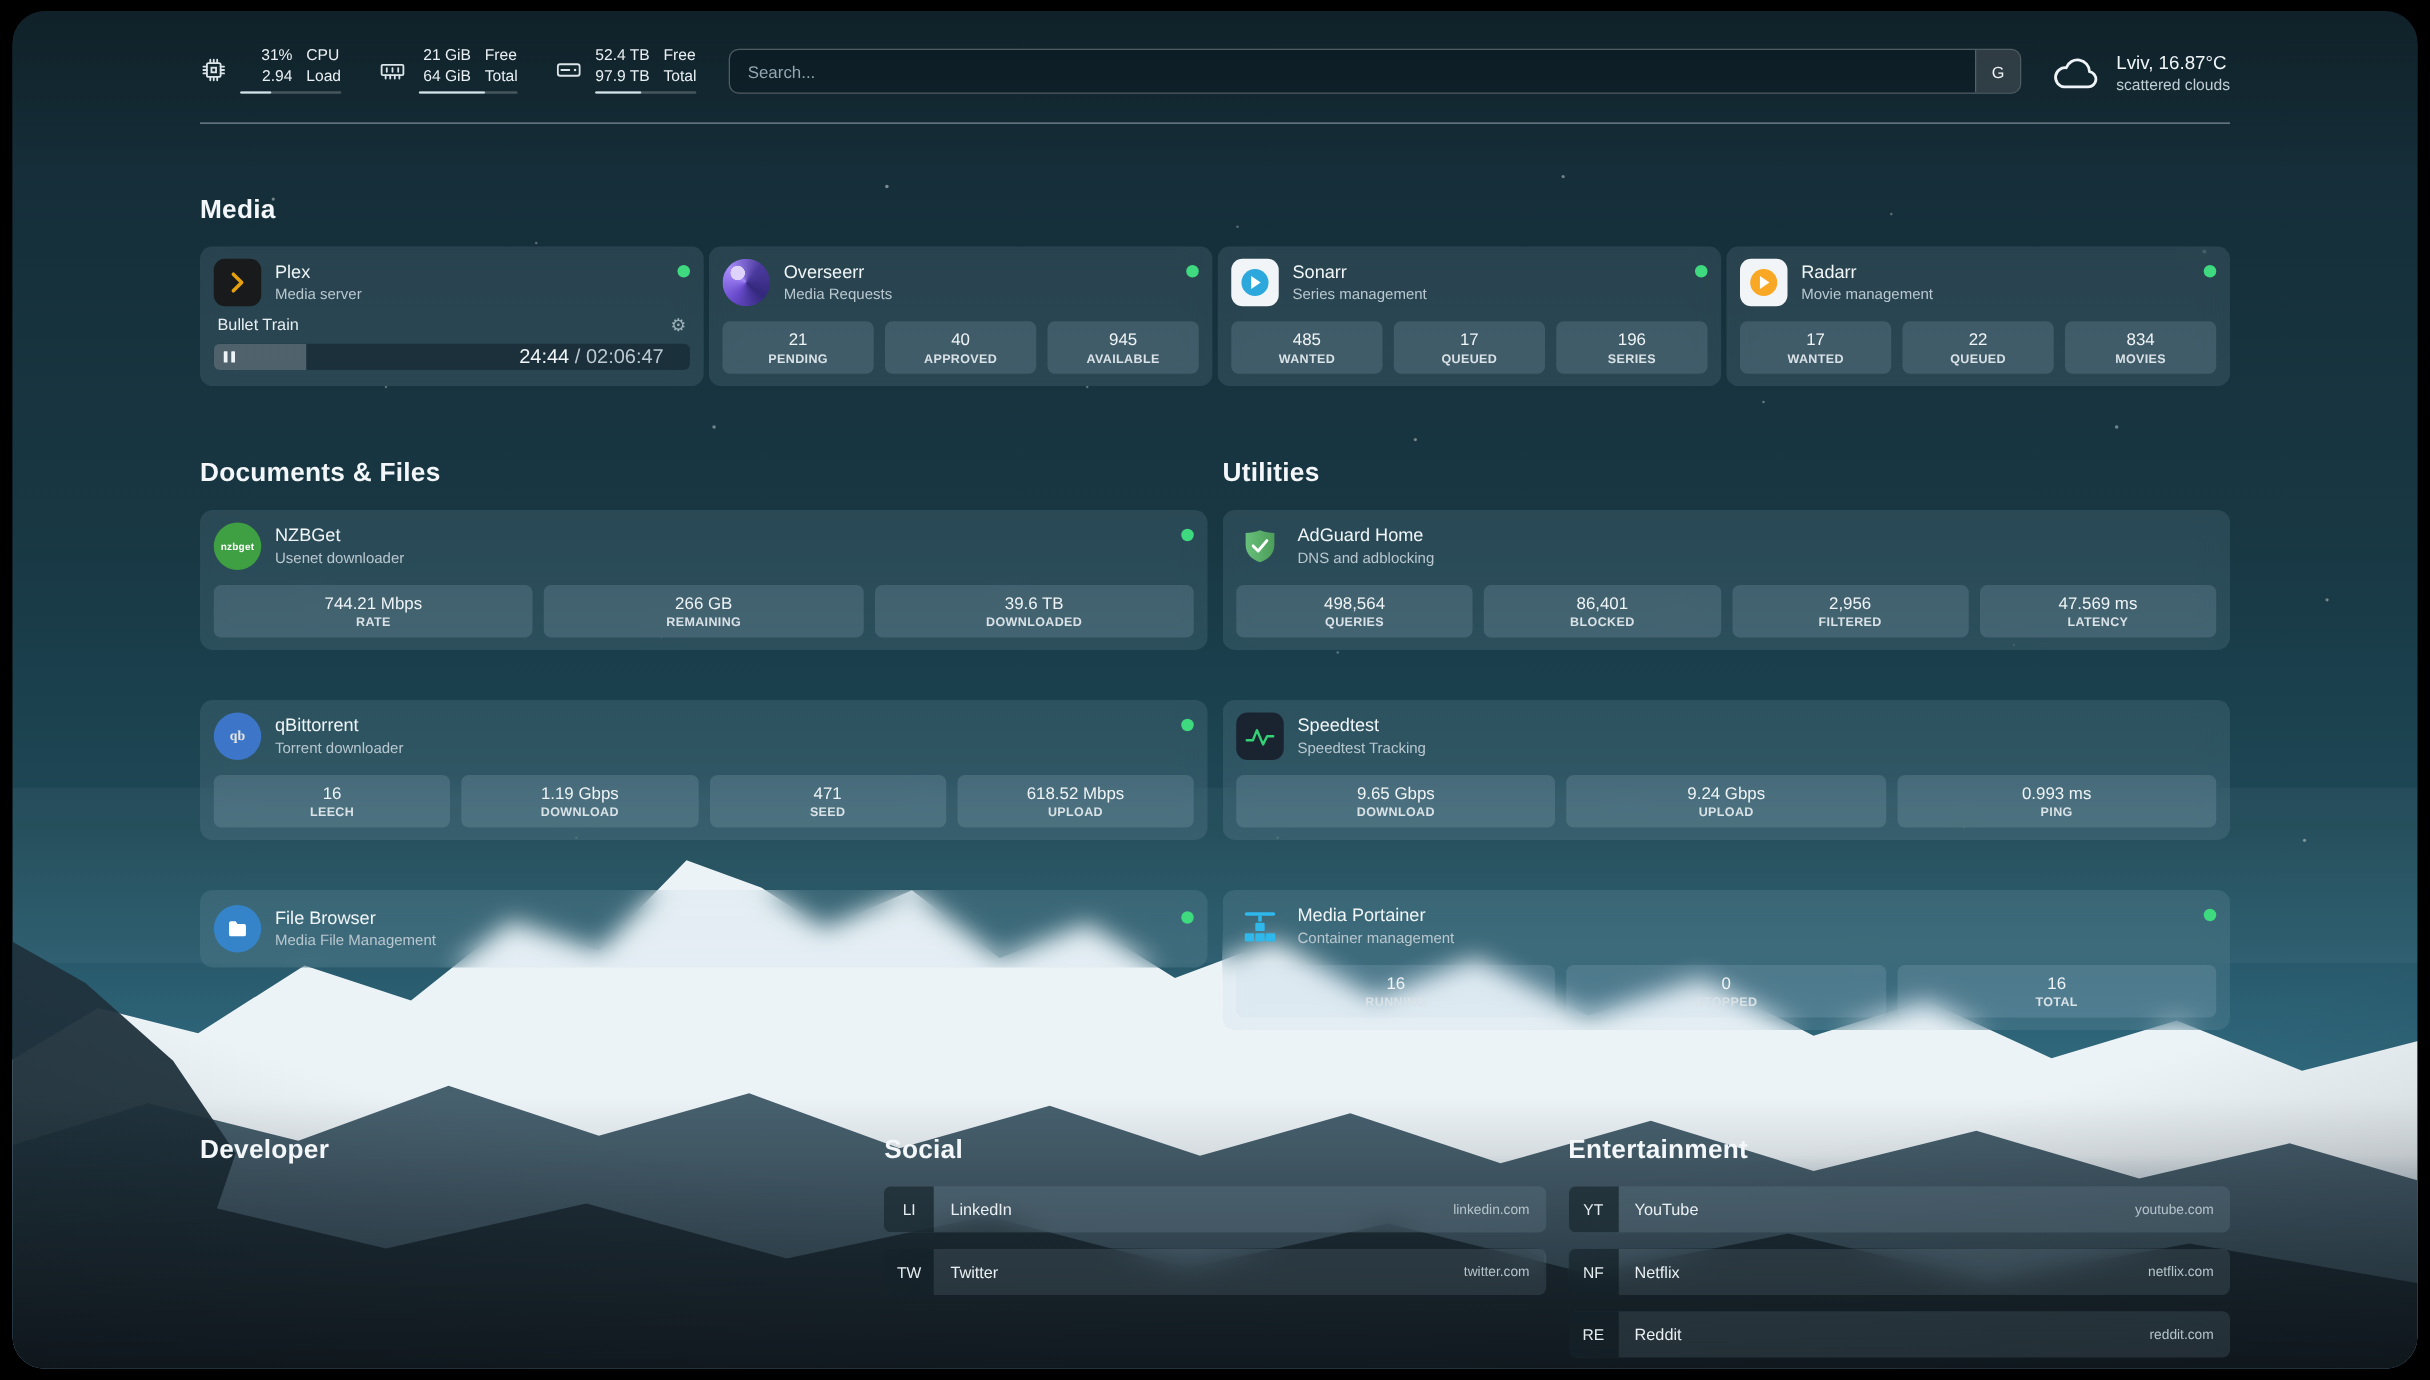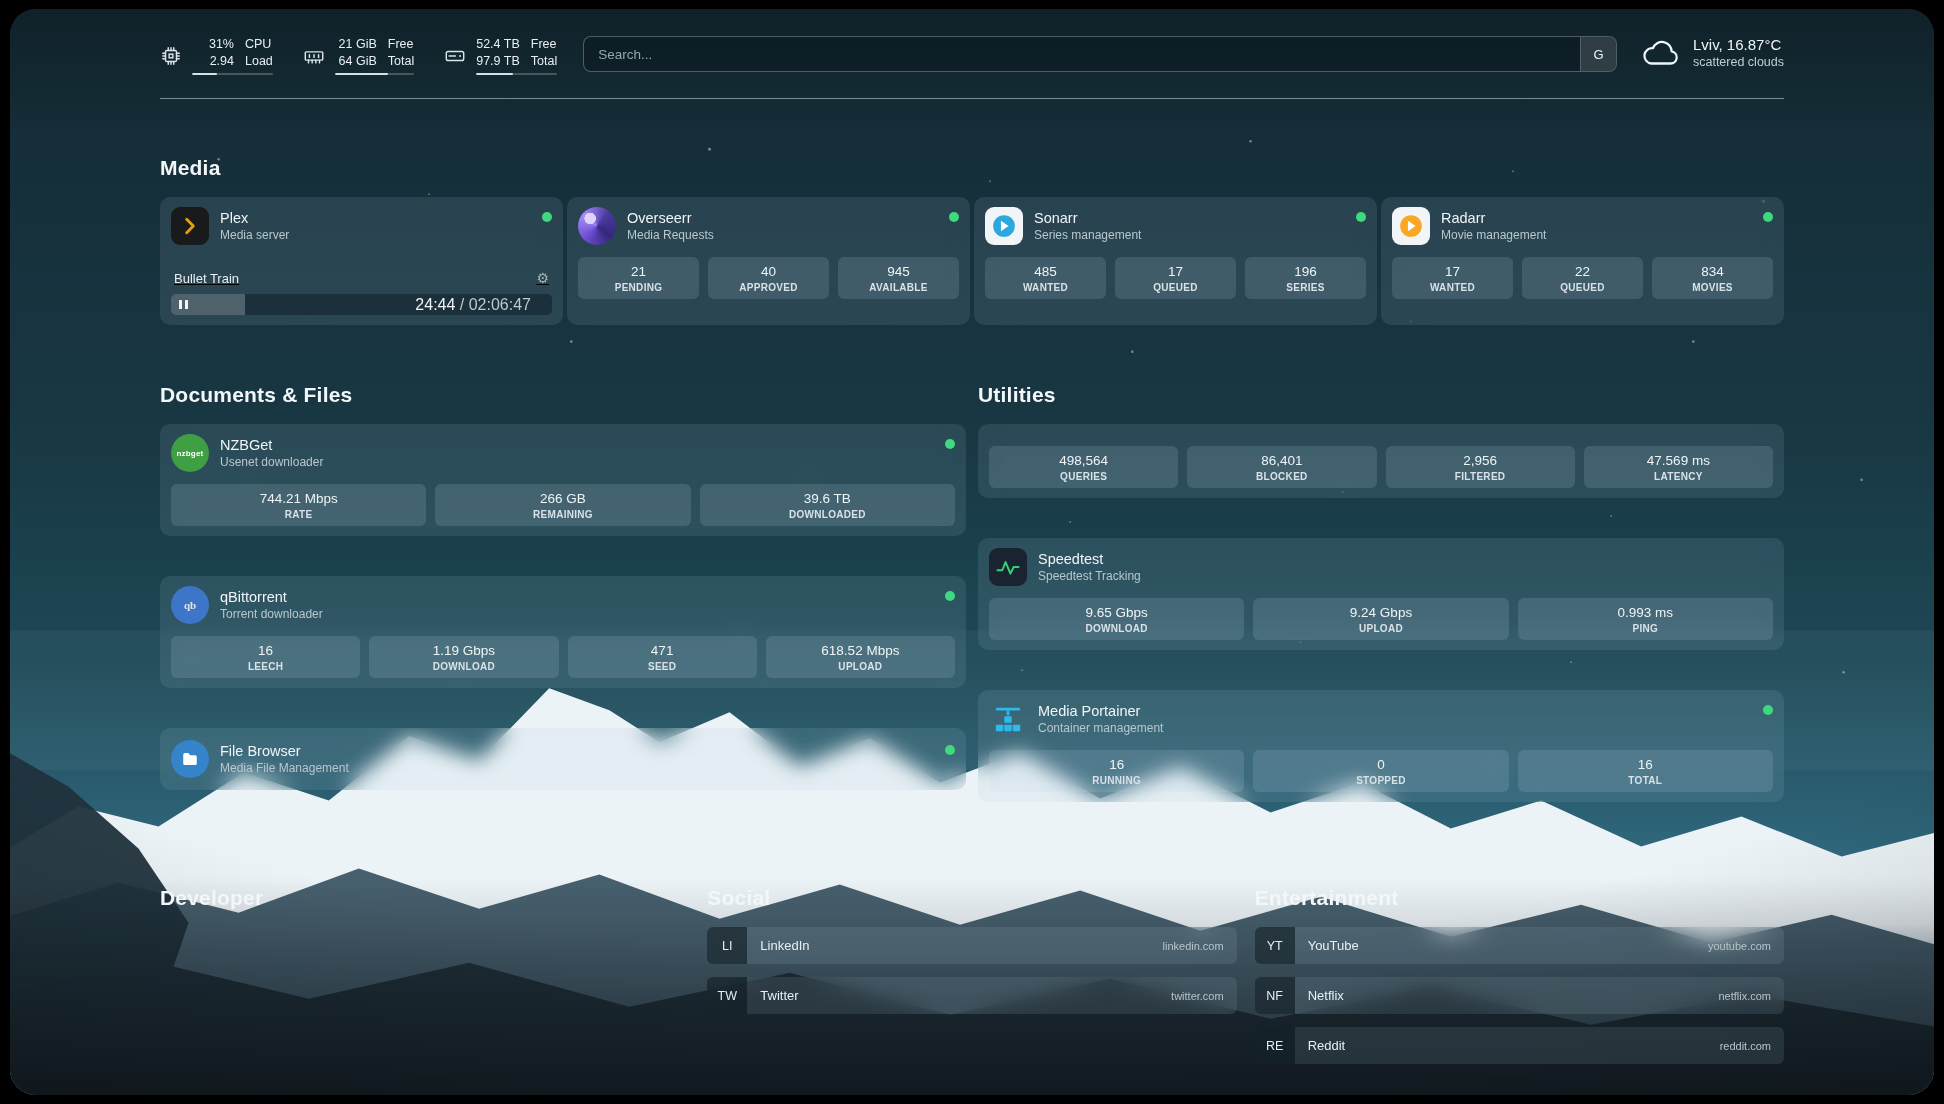--- a/index.html
+++ b/index.html
@@ -15,21 +15,21 @@
   .bg-art { position:absolute; inset:0; width:100%; height:100%; display:block; }
   .vignette {
     position:absolute; inset:0; pointer-events:none; z-index:1;
     background:
       linear-gradient(180deg, rgba(0,0,0,0.22) 0%, rgba(0,0,0,0) 12%, rgba(0,0,0,0) 80%, rgba(0,0,0,0.45) 100%),
       radial-gradient(120% 95% at 50% 35%, rgba(0,0,0,0) 55%, rgba(3,8,14,0.38) 100%);
   }
   .content { position:relative; z-index:2; width:1624px; margin:0 auto; }
 
   
-  .topbar { display:flex; align-items:flex-start; margin-top:27px; }
+  .topbar { display:flex; align-items:flex-end; margin-top:27px; }
   .resources { display:flex; gap:30px; align-items:center; }
   .res { display:flex; gap:10px; align-items:center; }
   .res-icon { display:flex; color:#dbe4e8; }
   .res-text { display:flex; gap:11px; font-size:12.5px; color:#e9eff2; line-height:1.32; }
   .res-col { display:flex; flex-direction:column; }
   .res-col.values { align-items:flex-end; min-width:42px; }
   .res-bar { height:2px; background:rgba(255,255,255,0.22); border-radius:1px; margin-top:4px; overflow:hidden; }
   .res-bar-fill { height:100%; background:#d4e3ea; border-radius:1px; }
 
   .search-box {
@@ -71,21 +71,21 @@
   .svc-icon { width:38px; height:38px; flex:none; display:grid; place-items:center; border-radius:9px; }
   .svc-name { font-size:14.5px; color:#f0f5f7; font-weight:500; }
   .svc-desc { font-size:12px; color:#b9c7cf; margin-top:2px; }
   .dot { width:10px; height:10px; border-radius:50%; background:#3fd97f; margin-left:auto; align-self:flex-start; margin-top:5px; flex:none; }
   .stats { display:flex; gap:9px; margin-top:12px; }
   .stat { flex:1; background:rgba(186,214,228,0.16); border-radius:6px; padding:7px 4px 6px; text-align:center; }
   .stat-value { font-size:13.5px; color:#eff4f6; }
   .stat-label { font-size:10px; font-weight:700; color:#d9e2e7; margin-top:3px; letter-spacing:0.3px; }
 
   
-  .np-row { display:flex; align-items:flex-start; margin-top:26px; padding:0 3px;text-decoration:underline; }
+  .np-row { display:flex; align-items:flex-end; margin-top:7px; padding:0 3px; }
   .np-title { font-size:13px; color:#e9eff2; }
   .np-gear { margin-left:auto; color:#9fb1bb; font-size:14px; cursor:pointer; line-height:1; }
   .np-bar {
     position:relative; margin-top:8px; height:21px; border-radius:5px; overflow:hidden;
     background:rgba(9,22,30,0.45); display:flex; align-items:center;
   }
   .np-fill { position:absolute; left:0; top:0; bottom:0; background:rgba(235,245,250,0.26); }
   .np-pause { position:relative; display:flex; gap:2.5px; margin-left:8px; }
   .np-pause span { width:3px; height:9px; background:#eef4f7; border-radius:0.5px; }
   .np-time { position:relative; margin-left:auto; margin-right:21px; font-size:16px; color:#f0f5f8; white-space:pre; }
@@ -480,20 +480,38 @@
             </div>
           </div>
         </div>
       </section>
 
       <section>
         <h2 class="section-title">Utilities</h2>
         <div class="col-stack">
 
           <div class="card">
+            <div class="card-head">
+              <div class="svc-icon icon-adguard">
+                <svg width="30" height="30" viewBox="0 0 24 24">
+                  <defs>
+                      <linearGradient id="agd-g" x1="0" y1="0" x2="1" y2="0">
+                        <stop offset="0" stop-color="#68c07b"></stop>
+                        <stop offset="1" stop-color="#4c9d59"></stop>
+                      </linearGradient>
+                    </defs>
+                  <path d="M12 1.8c3.1 1.1 6.1 1.7 9.2 1.7V11c0 5.5-3.7 9.4-9.2 11.2C6.5 20.4 2.8 16.5 2.8 11V3.5c3.1 0 6.1-.6 9.2-1.7z" fill="url(#agd-g)"></path>
+                  <path d="M7.6 11.8l3.2 3.2 5.6-6.6" fill="none" stroke="#fff" stroke-width="1.9" stroke-linecap="round" stroke-linejoin="round"></path>
+                </svg>
+              </div>
+              <div class="svc-text">
+                <div class="svc-name">AdGuard Home</div>
+                <div class="svc-desc">DNS and adblocking</div>
+              </div>
+            </div>
             <div class="stats">
               <div class="stat">
                 <div class="stat-value">498,564</div>
                 <div class="stat-label">QUERIES</div>
               </div>
               <div class="stat">
                 <div class="stat-value">86,401</div>
                 <div class="stat-label">BLOCKED</div>
               </div>
               <div class="stat">

